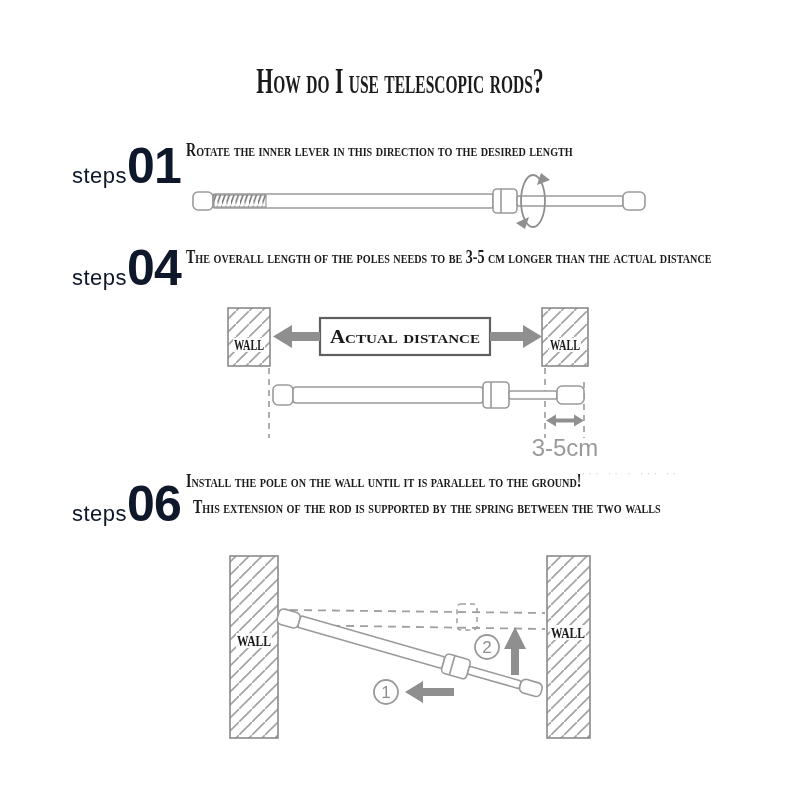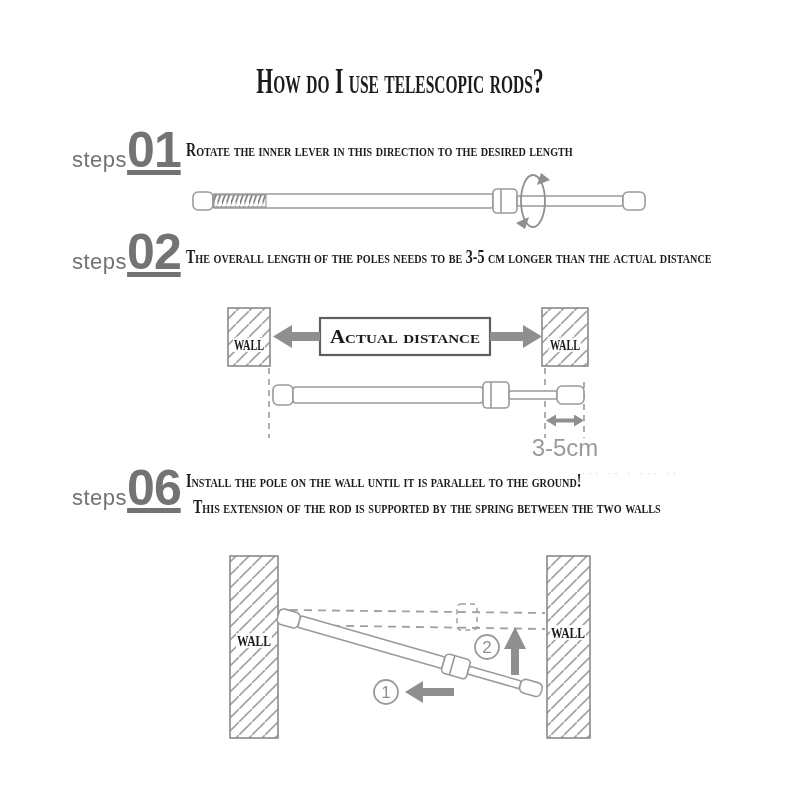--- a/index.html
+++ b/index.html
@@ -4,23 +4,23 @@
 <style>
   html,body { margin:0; padding:0; background:#ffffff; }
   .page { position:relative; width:800px; height:800px; background:#ffffff; overflow:hidden;
           font-family:"Liberation Sans", sans-serif; }
 
   .title { position:absolute; top:62px; left:0; width:800px; text-align:center;
            font-family:"Liberation Serif", serif; font-weight:bold; font-variant:small-caps;
            font-size:35px; line-height:40px; color:#1b1b1b;
            transform:scaleX(0.62); transform-origin:center; letter-spacing:0; }
 
-  .badge { position:absolute; left:72px; display:flex; align-items:baseline; color:#737373; }
+  .badge { position:absolute; left:72px; display:flex; align-items:baseline; color:#0f172a;margin-top:16px; }
   .badge .word { font-size:22px; letter-spacing:0.5px; }
-  .badge .num  { font-size:50px; font-weight:bold; line-height:1; letter-spacing:-1px;text-decoration:underline; }
+  .badge .num  { font-size:50px; font-weight:bold; line-height:1; letter-spacing:-1px; }
 
   .step-line { position:absolute; left:186px; white-space:nowrap;
                font-family:"Liberation Serif", serif; font-weight:bold; font-variant:small-caps;
                font-size:18px; line-height:22px; color:#1b1b1b;
                transform:scaleX(0.78); transform-origin:0 70%; }
 
   .diagram { position:absolute; }
   .d1 { left:150px; top:173px; }
   .d2 { left:210px; top:298px; }
   .d3 { left:200px; top:540px; }
@@ -63,21 +63,21 @@
     </g>
     <g>
       <ellipse cx="383" cy="28" rx="12" ry="26" fill="none" stroke="#8f8f8f" stroke-width="1.8"></ellipse>
       <polygon points="366,50 379,44 375,56" fill="#8f8f8f"></polygon>
       <polygon points="400,7 387,12 391,0" fill="#8f8f8f"></polygon>
     </g>
   </svg>
 
   <div class="badge" style="top:227px;">
     <span class="word">steps</span>
-    <span class="num">02</span>
+    <span class="num">04</span>
   </div>
   <div class="step-line" style="top:246px;">The overall length of the poles needs to be 3-5 cm longer than the actual distance</div>
 
   <svg class="diagram d2" width="400" height="168" viewBox="0 0 400 168">
     <defs>
       <pattern id="hatch2" patternUnits="userSpaceOnUse" width="13" height="13">
         <path d="M-3,16 L16,-3" stroke="#a3a3a3" stroke-width="1.7" fill="none"></path>
       </pattern>
     </defs>
     <rect x="18" y="10" width="42" height="58" fill="url(#hatch2)" stroke="#8a8a8a" stroke-width="1.6"></rect>

